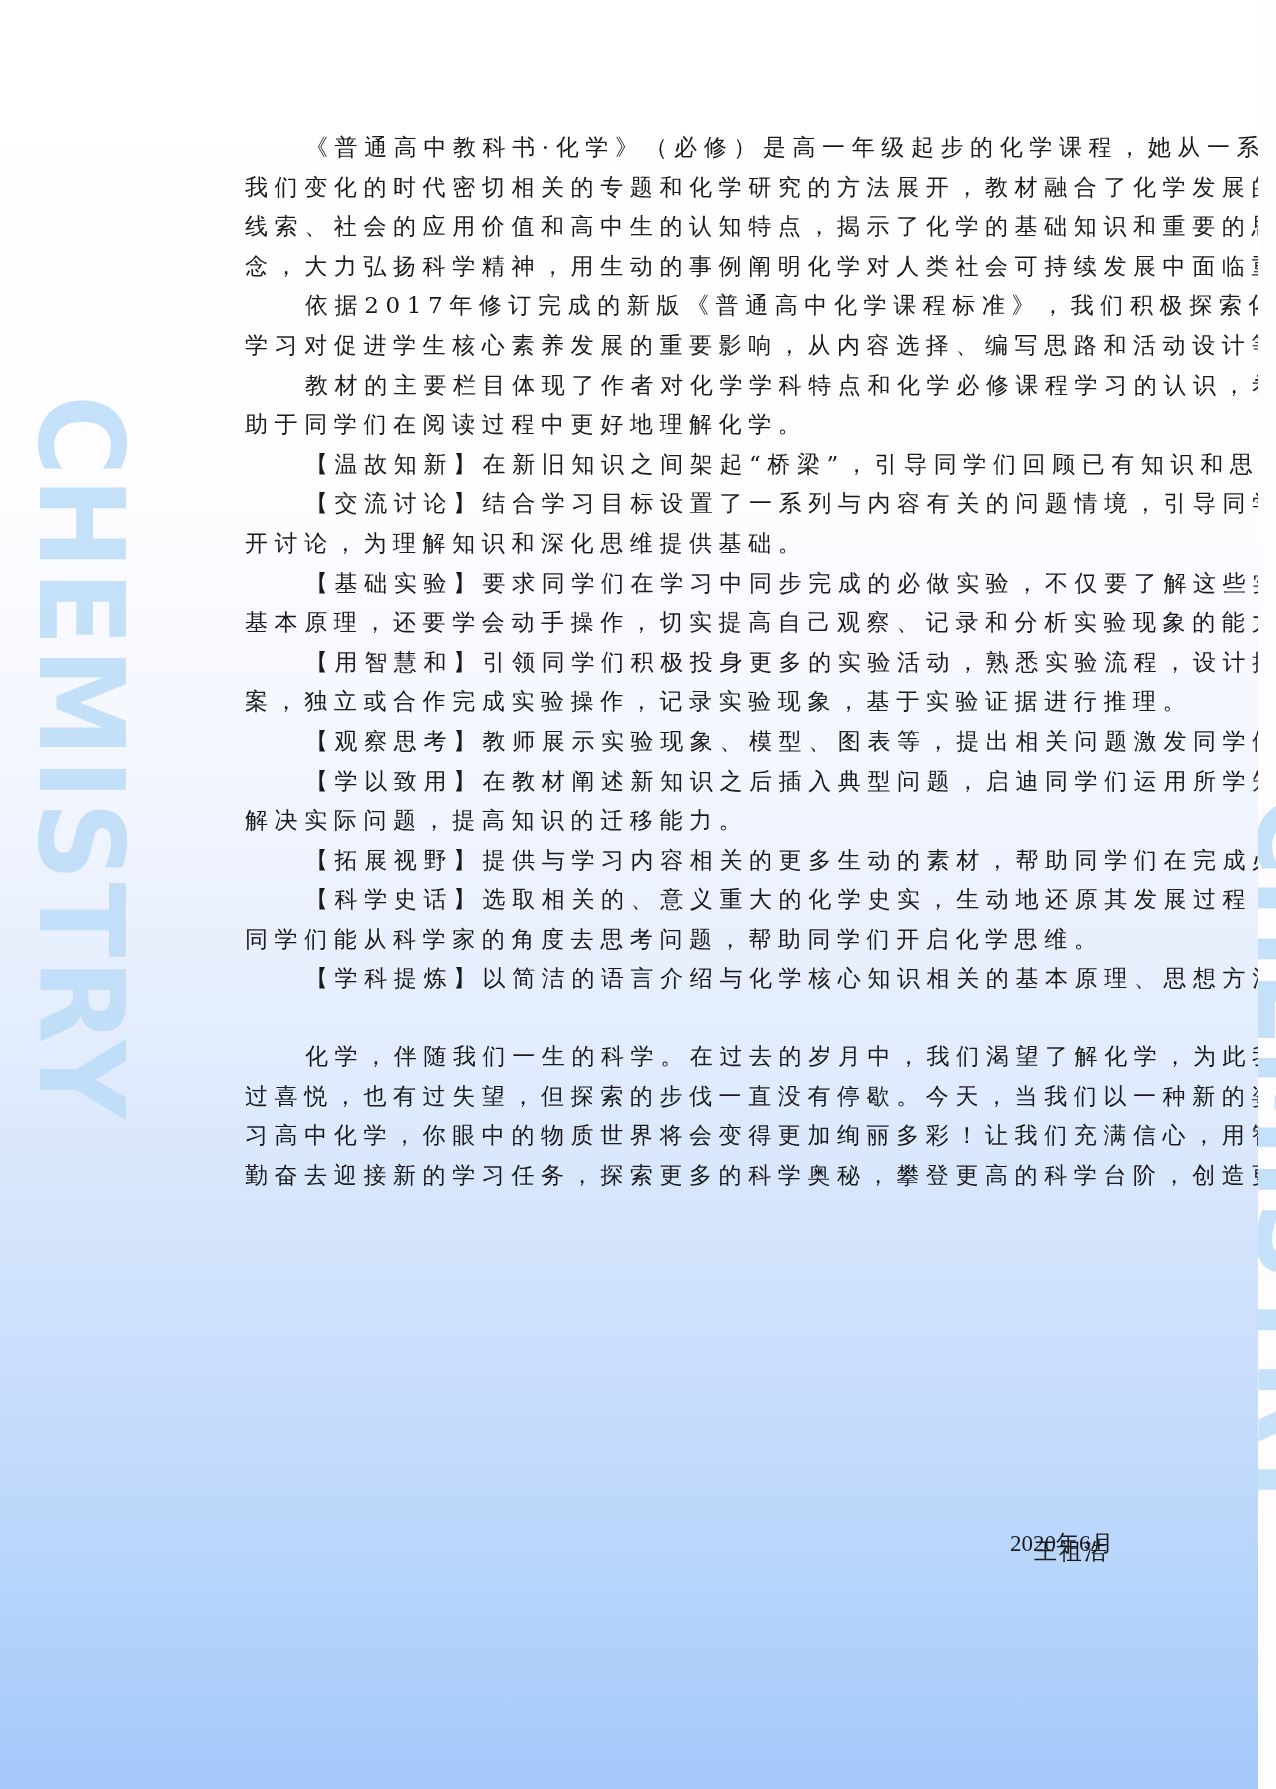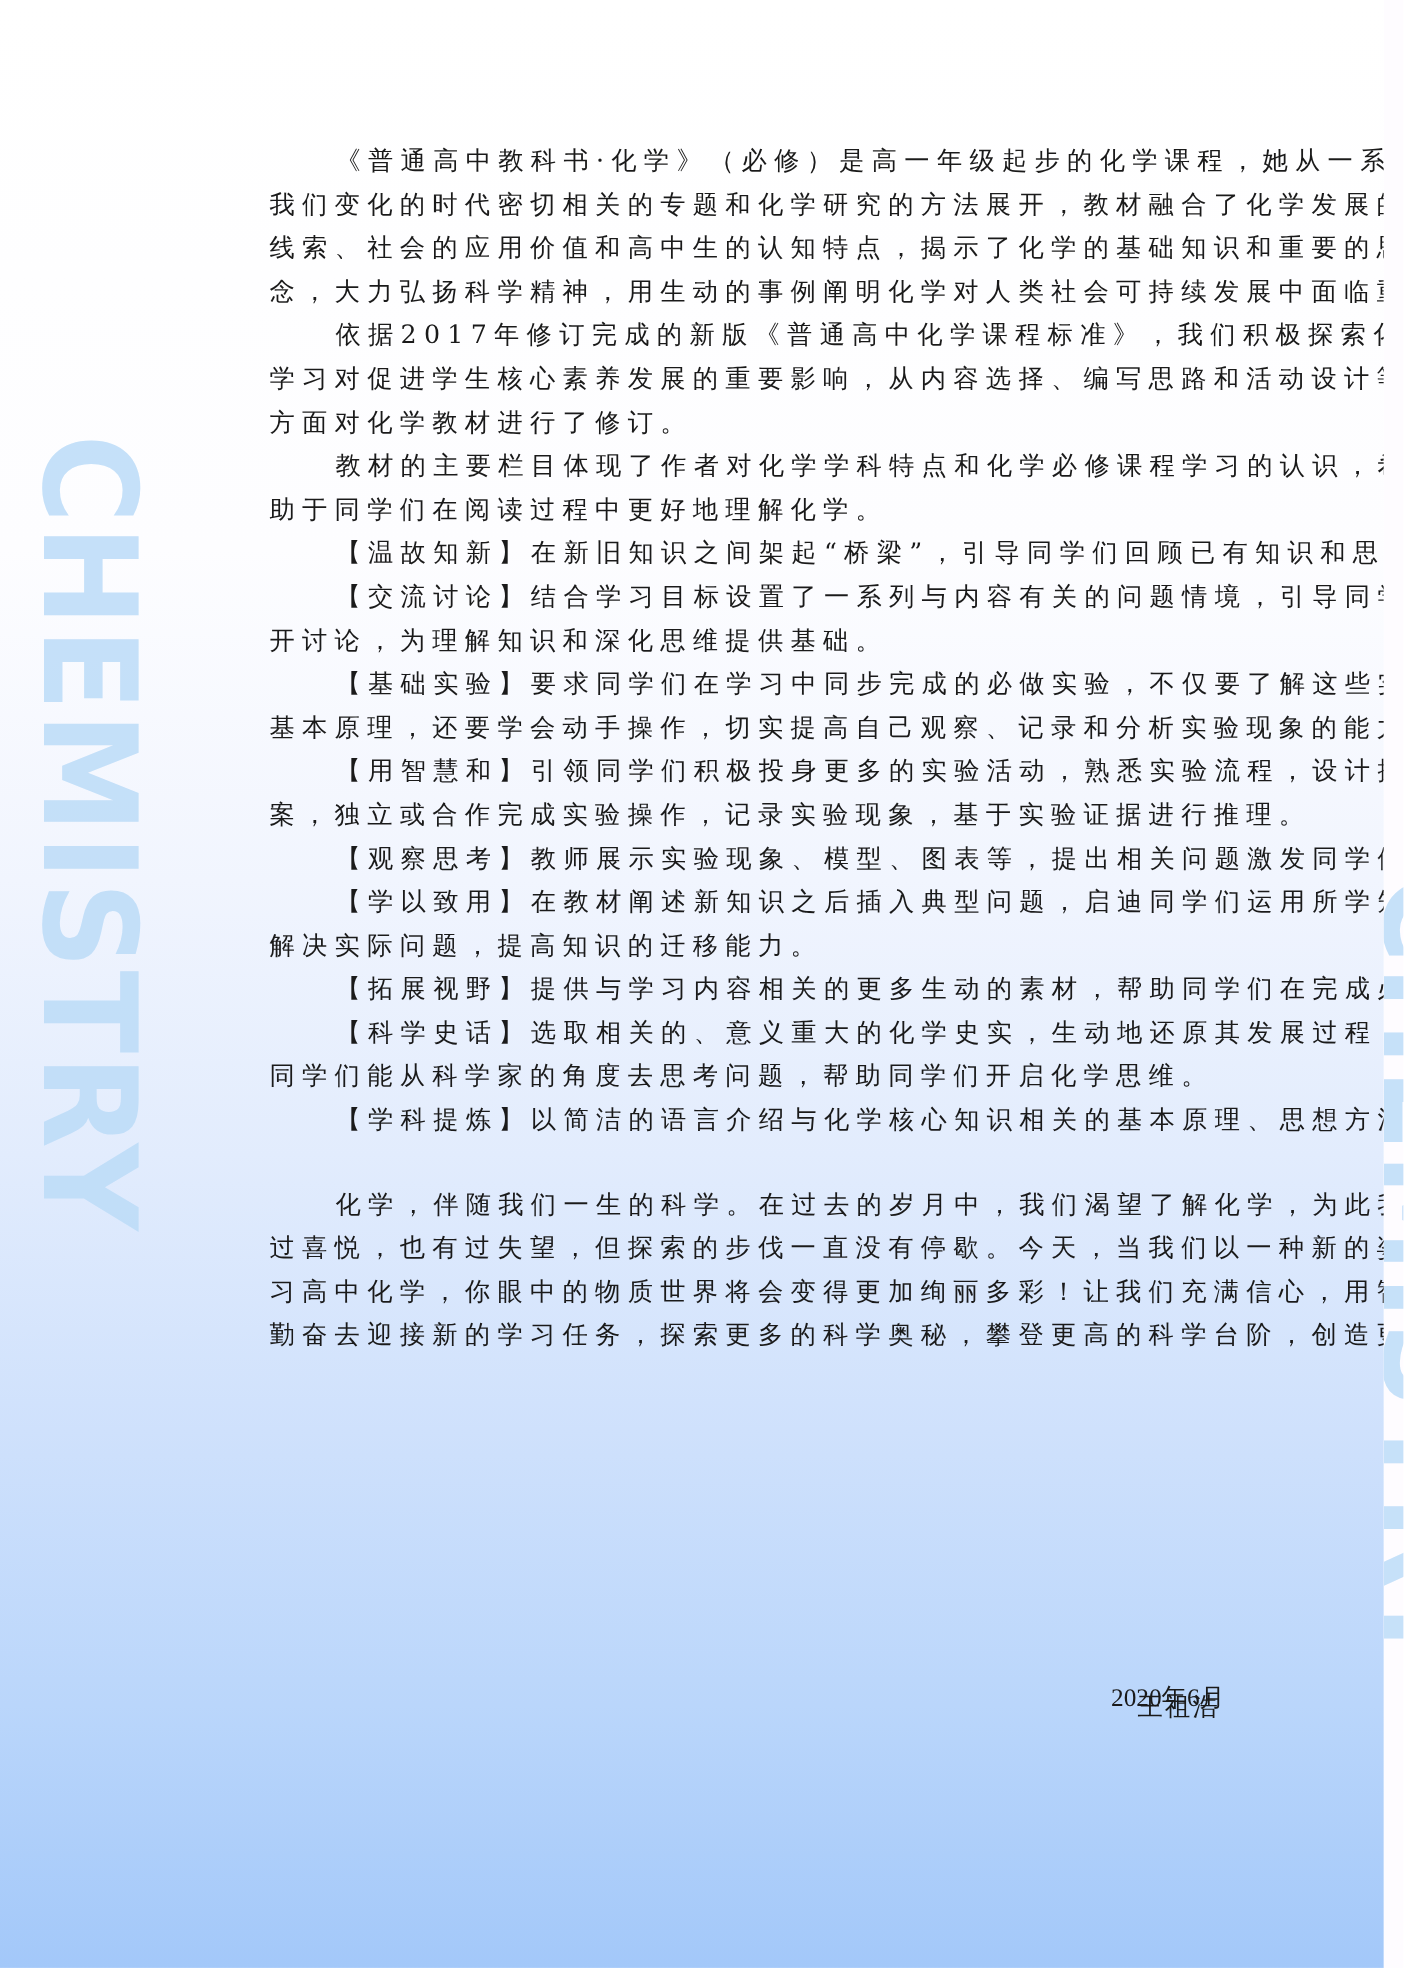--- a/index.html
+++ b/index.html
@@ -64,21 +64,20 @@
   <div class="text-block">
     <div class="para">
       <span class="line indent">《普通高中教科书·化学》（必修）是高一年级起步的化学课程，她从一系列与</span>
       <span class="line">我们变化的时代密切相关的专题和化学研究的方法展开，教材融合了化学发展的学科</span>
       <span class="line">线索、社会的应用价值和高中生的认知特点，揭示了化学的基础知识和重要的思想观</span>
       <span class="line">念，大力弘扬科学精神，用生动的事例阐明化学对人类社会可持续发展中面临重大挑</span>
     </div>
     <div class="para">
       <span class="line indent">依据2017年修订完成的新版《普通高中化学课程标准》，我们积极探索化学课程</span>
       <span class="line">学习对促进学生核心素养发展的重要影响，从内容选择、编写思路和活动设计等多个</span>
-      <span class="line">方面对化学教材进行了修订。</span>
     </div>
     <div class="para">
       <span class="line indent">教材的主要栏目体现了作者对化学学科特点和化学必修课程学习的认识，希望有</span>
       <span class="line">助于同学们在阅读过程中更好地理解化学。</span>
     </div>
 
     <div class="para">
       <span class="line indent"><span>【温故知新】</span><span>在新旧知识之间架起“桥梁”，引导同学们回顾已有知识和思维经</span></span>
     </div>
     <div class="para">

